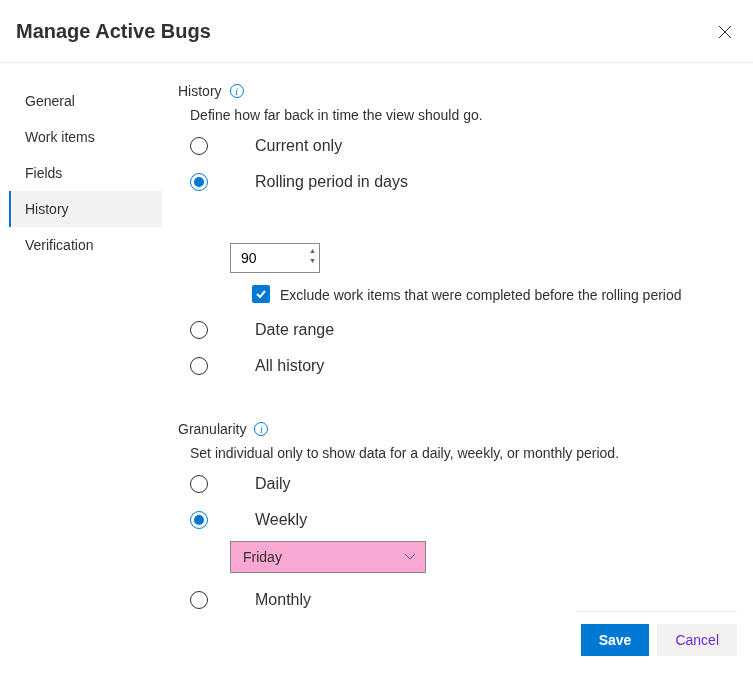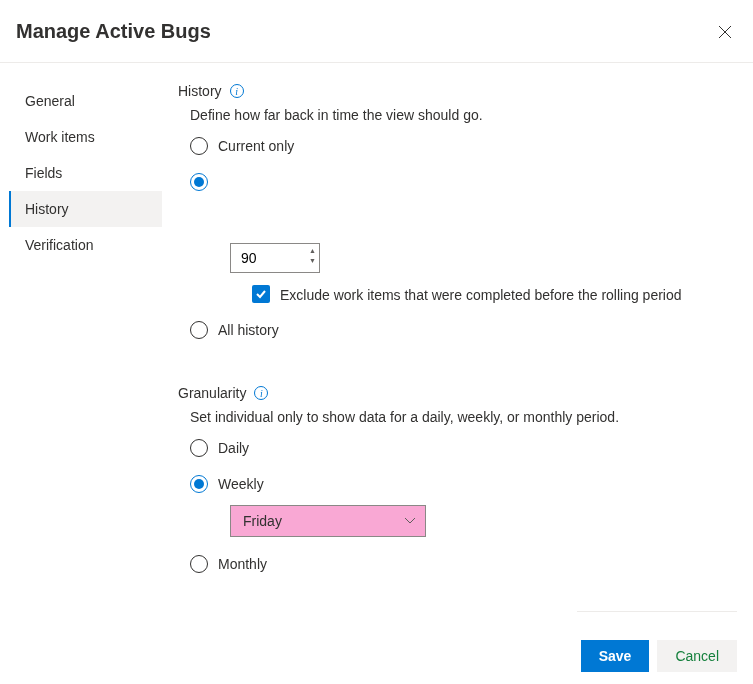--- a/index.html
+++ b/index.html
@@ -13,38 +13,38 @@
     .sidebar-item.active { background: #f3f2f1; border-left: 2px solid #0078d4; }
     .content { flex: 1; padding: 0 20px 0 16px; }
     .section-heading { font-size: 14px; color: #323130; display: flex; align-items: center; gap: 8px; margin-bottom: 8px; }
     .info-icon { width: 14px; height: 14px; border: 1px solid #0078d4; border-radius: 50%; display: inline-flex; align-items: center; justify-content: center; font-size: 10px; color: #0078d4; font-style: italic; font-family: Georgia, serif; }
     .section-desc { font-size: 14px; color: #323130; margin: 0 0 14px 12px; }
     .radio-group { margin-left: 12px; }
     .radio-row { display: flex; align-items: center; gap: 10px; margin-bottom: 18px; cursor: pointer; }
     .radio { width: 18px; height: 18px; border: 1px solid #323130; border-radius: 50%; display: flex; align-items: center; justify-content: center; flex-shrink: 0; }
     .radio.checked { border-color: #0078d4; }
     .radio.checked::after { content: ""; width: 10px; height: 10px; background: #0078d4; border-radius: 50%; }
-    .radio-label { font-size: 14px; }
+    .radio-label { font-size: 16px; margin-left: 37px; }
     .sub-controls { margin: -6px 0 18px 40px; }
     .number-input { width: 90px; height: 30px; border: 1px solid #8a8886; padding: 0 20px 0 10px; font-size: 14px; position: relative; }
     .number-wrap { position: relative; display: inline-block; margin-top: 40px; }
     .spinner { position: absolute; right: 4px; top: 3px; display: flex; flex-direction: column; font-size: 7px; color: #605e5c; line-height: 10px; }
     .spinner span { cursor: pointer; }
     .checkbox-row { display: flex; align-items: flex-end; gap: 10px; margin-top: 12px; cursor: pointer; padding-left: 22px; }
     .checkbox { width: 18px; height: 18px; background: #0078d4; border-radius: 2px; display: flex; align-items: center; justify-content: center; flex-shrink: 0; }
     .checkbox svg { width: 12px; height: 12px; }
     .section-gap { height: 28px; }
     .select-wrap { position: relative; display: inline-block; }
     .select-box { width: 196px; height: 32px; border: 1px solid #8a8886; padding: 0 28px 0 12px; font-size: 14px; display: flex; align-items: center; background: #f9a8d4; cursor: pointer; }
     .select-caret { position: absolute; right: 10px; top: 50%; transform: translateY(-50%); pointer-events: none; }
-    .footer { position: absolute; bottom: 12px; right: 16px; display: flex; gap: 8px; align-items: center; }
+    .footer { position: absolute; bottom: 28px; right: 16px; display: flex; gap: 8px; align-items: center; }
     .footer-divider { position: absolute; bottom: 72px; right: 16px; width: 160px; border-top: 1px solid #edebe9; }
     .btn { height: 32px; padding: 0 18px; font-size: 14px; border: none; cursor: pointer; font-family: inherit; }
     .btn-primary { background: #0078d4; color: #fff; font-weight: 600; }
-    .btn-default { background: #f3f2f1; color: #15803d; }
+    .btn-default { background: #f3f2f1; color: #6d28d9; }
   </style>
 </head>
 <body>
 
 <div class="header">
   <div class="title">Manage Active Bugs</div>
   <button class="close-btn">
     <svg width="16" height="16" viewBox="0 0 16 16">
         <path d="M2 2 L14 14 M14 2 L2 14" stroke="#323130" stroke-width="1" fill="none"></path>
       </svg>
@@ -68,39 +68,44 @@
     <div class="section-desc">Define how far back in time the view should go.</div>
 
     <div class="radio-group">
       <div class="radio-row">
         <div class="radio"></div>
         <span class="radio-label">Current only</span>
       </div>
 
       <div class="radio-row">
         <div class="radio checked"></div>
+        <span class="radio-label">Rolling period in days</span>
       </div>
       <div class="sub-controls">
         <div class="number-wrap">
           <input class="number-input" value="90" style="">
           <div class="spinner">
               <span>▲</span>
               <span>▼</span>
             </div>
         </div>
         <div class="checkbox-row">
           <div class="checkbox">
             <svg viewBox="0 0 12 12">
                 <path d="M2 6 L5 9 L10 3" stroke="#fff" stroke-width="2" fill="none"></path>
               </svg>
           </div>
           <span>Exclude work items that were completed before the rolling period</span>
         </div>
       </div>
 
+      <div class="radio-row">
+        <div class="radio"></div>
+        <span class="radio-label">Date range</span>
+      </div>
 
       <div class="radio-row">
         <div class="radio"></div>
         <span class="radio-label">All history</span>
       </div>
     </div>
 
     <div class="section-gap"></div>
 
     <div class="section-heading">

